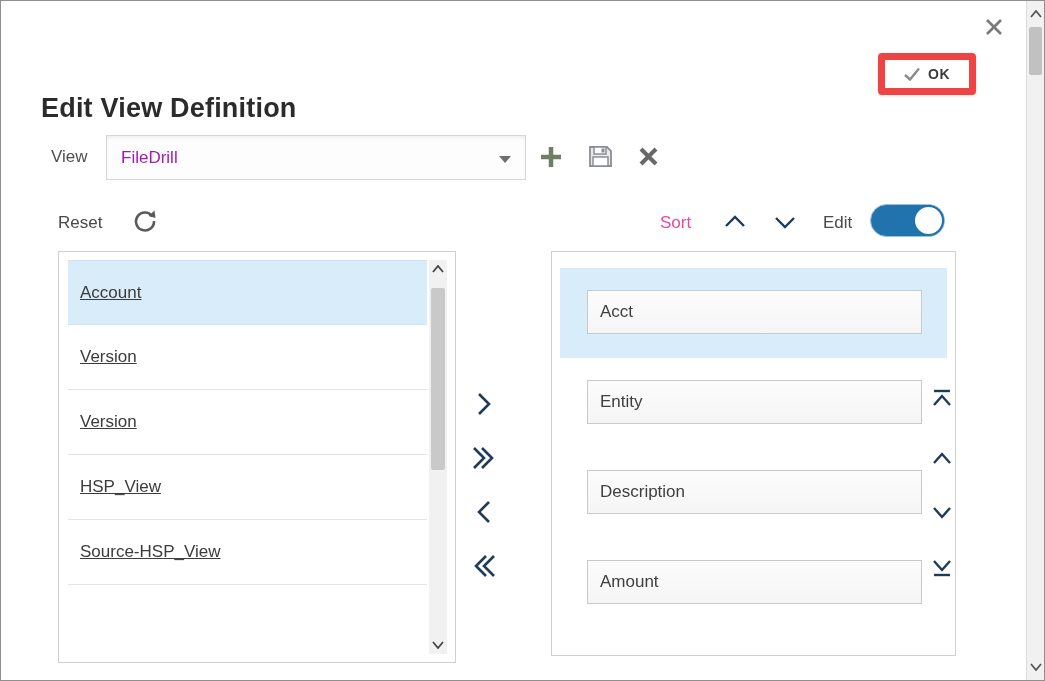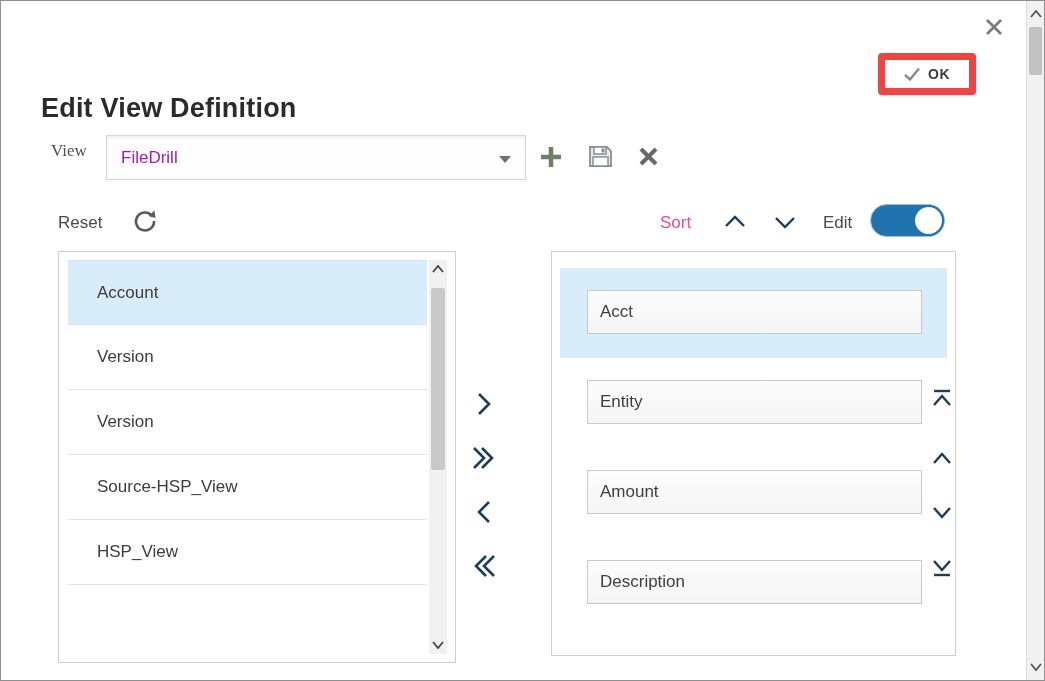--- a/index.html
+++ b/index.html
@@ -52,22 +52,22 @@
     background: #ffffff;
     border: 7px solid #ef4444; border-radius: 4px;
     box-shadow: 0 1px 3px rgba(0,0,0,0.10);
     display: flex; align-items: center; justify-content: center; gap: 8px;
     cursor: pointer;
   }
   .ok-btn .ok-label { font-size: 14px; font-weight: 700; color: #3c3c3c; letter-spacing: .5px; }
 
   
   .view-label {
-    position: absolute; left: 50px; top: 140px;
-    font-size: 17px; color: #4f4f4f; font-family: Liberation Serif, serif;
+    position: absolute; left: 50px; top: 146px;
+    font-size: 17px; color: #4f4f4f;
   }
   .view-select {
     position: absolute; left: 105px; top: 134px;
     width: 420px; height: 45px;
     border: 1px solid #d6d6d6;
     background: #fdfdfd;
     box-shadow: inset 0 2px 3px rgba(0,0,0,0.06);
     display: flex; align-items: center;
     padding-left: 14px;
     font-size: 17px; color: #a21caf;
@@ -117,24 +117,25 @@
     overflow: hidden;
   }
   .listbox-left .items {
     position: absolute; left: 9px; top: 8px; right: 28px; bottom: 0;
     overflow: hidden;
   }
   .lv-item {
     height: 65px; line-height: 64px;
     border-bottom: 1px solid #e3e3e3;
     font-size: 17px; color: #3c3c3c;
-    padding-left: 29px;
+    padding-left: 12px;
     background: #ffffff;
     cursor: pointer;
     white-space: nowrap;
+    text-decoration: underline;
   }
   .lv-item.selected {
     background: #d9ecf9;
     border-top: 1px solid #cfe3f3;
     border-bottom: 1px solid #cfe3f3;
   }
   .vscroll {
     position: absolute; top: 8px; right: 8px; bottom: 8px;
     width: 18px; background: #f1f1f1;
   }
@@ -282,22 +283,22 @@
   <div class="edit-label">Edit</div>
   <div class="toggle">
     <div class="knob"></div>
   </div>
 
   <div class="listbox-left">
     <div class="items">
       <div class="lv-item selected">Account</div>
       <div class="lv-item">Version</div>
       <div class="lv-item">Version</div>
+      <div class="lv-item">HSP_View</div>
       <div class="lv-item">Source-HSP_View</div>
-      <div class="lv-item">HSP_View</div>
     </div>
     <div class="vscroll">
       <div class="sb-btn sb-up">
         <svg width="12" height="8" viewBox="0 0 12 8">
             <polyline points="1,7 6,1 11,7" fill="none" stroke="#444444" stroke-width="1.8"></polyline>
           </svg>
       </div>
       <div class="sb-thumb"></div>
       <div class="sb-btn sb-down">
         <svg width="12" height="8" viewBox="0 0 12 8">
@@ -331,24 +332,24 @@
   </div>
 
   <div class="listbox-right">
     <div class="rv-row first selected">
       <div class="rv-input">Acct</div>
     </div>
     <div class="rv-row">
       <div class="rv-input">Entity</div>
     </div>
     <div class="rv-row">
+      <div class="rv-input">Description</div>
+    </div>
+    <div class="rv-row">
       <div class="rv-input">Amount</div>
-    </div>
-    <div class="rv-row">
-      <div class="rv-input">Description</div>
     </div>
   </div>
 
   <div class="reorder ro-top">
     <svg width="24" height="20" viewBox="0 0 24 20">
       <line x1="4" y1="3" x2="20" y2="3" stroke="#1d3c5c" stroke-width="2.4"></line>
       <polyline points="4,17 12,8 20,17" fill="none" stroke="#1d3c5c" stroke-width="2.4"></polyline>
     </svg>
   </div>
   <div class="reorder ro-up">

